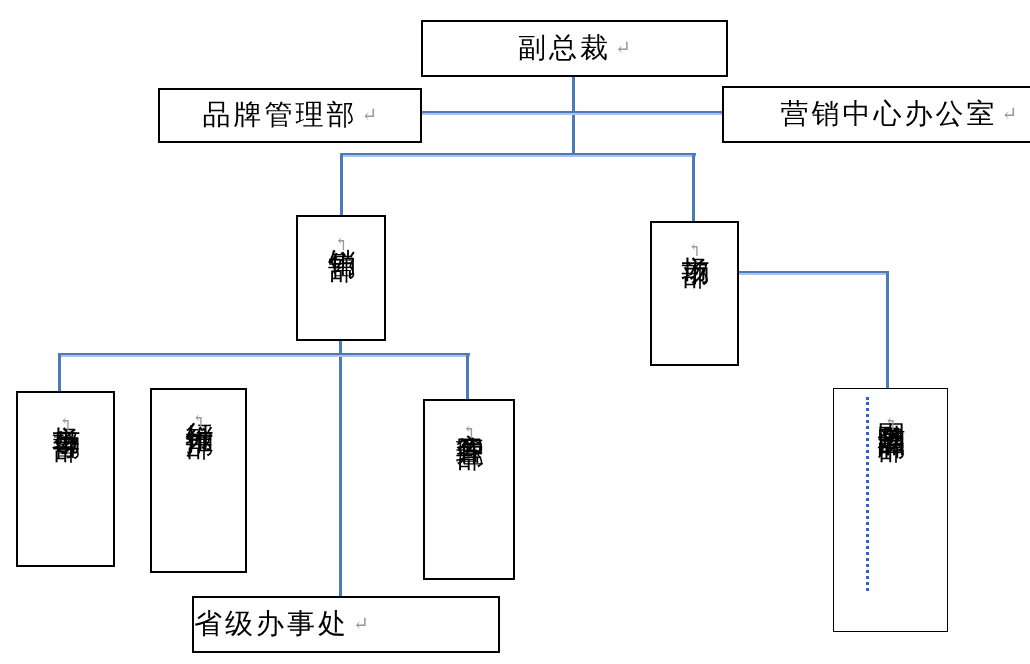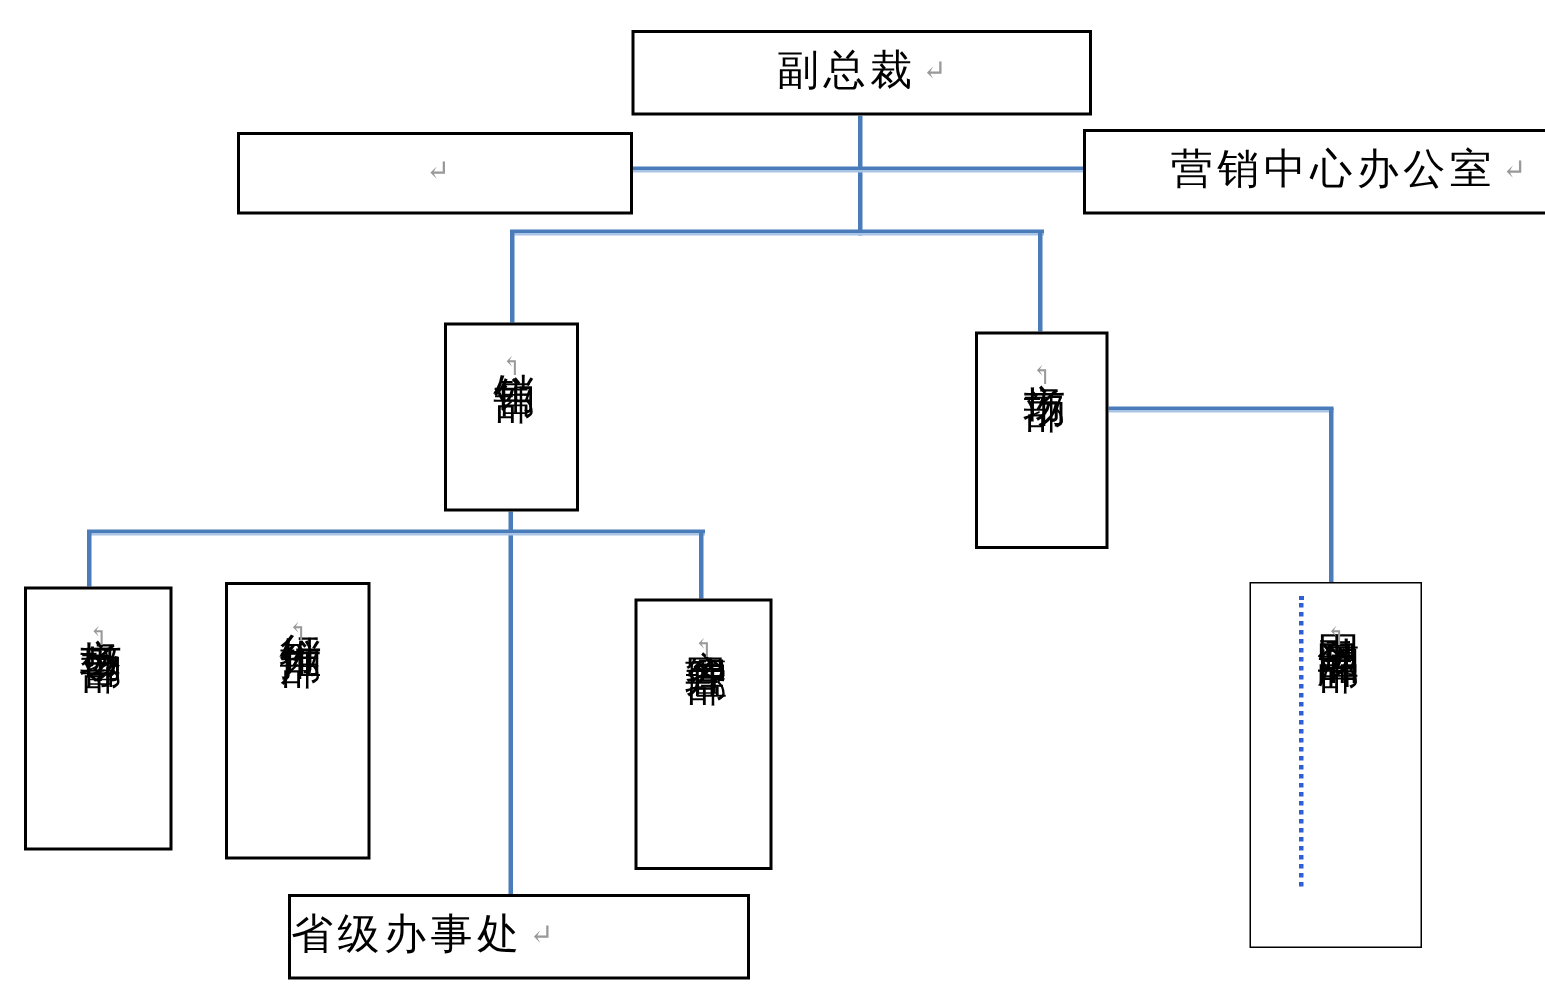--- a/index.html
+++ b/index.html
@@ -101,20 +101,21 @@
   <div class="vline ln-drop-customer"></div>
   <div class="hline ln-market-arm"></div>
   <div class="vline ln-drop-jingjiu"></div>
 
   <div class="obox hbox b-vp">
     <span class="lbl">副总裁</span>
     <span class="hmark">↵</span>
   </div>
 
   <div class="obox hbox b-brand">
+    <span class="lbl">品牌管理部</span>
     <span class="hmark">↵</span>
   </div>
 
   <div class="obox hbox b-office">
     <span class="lbl">营销中心办公室</span>
     <span class="hmark">↵</span>
   </div>
 
   <div class="obox hbox b-provincial">
     <span class="lbl">省级办事处</span>

